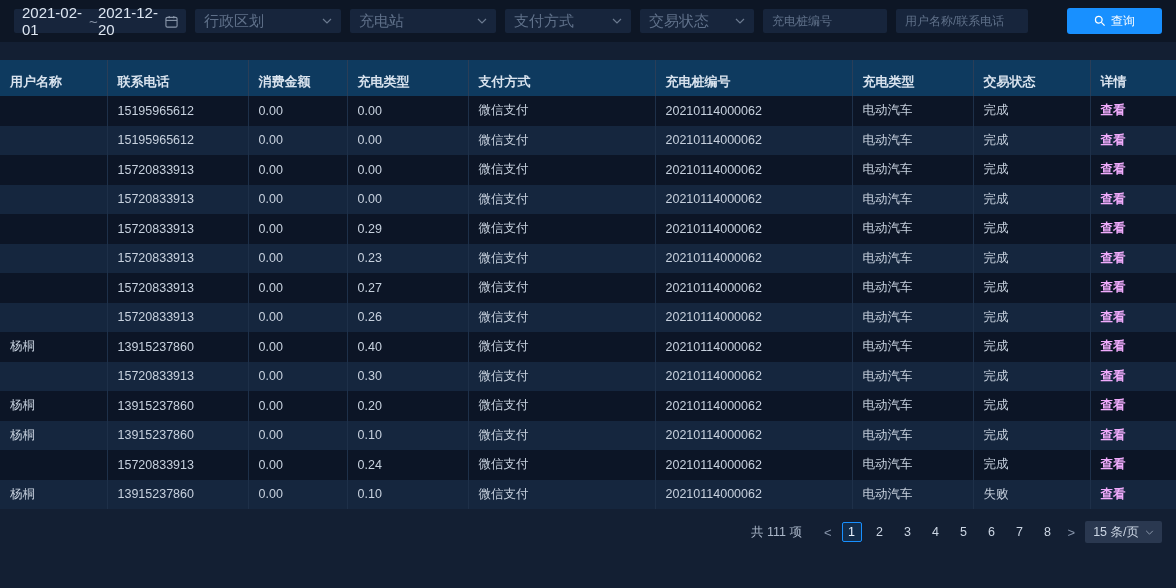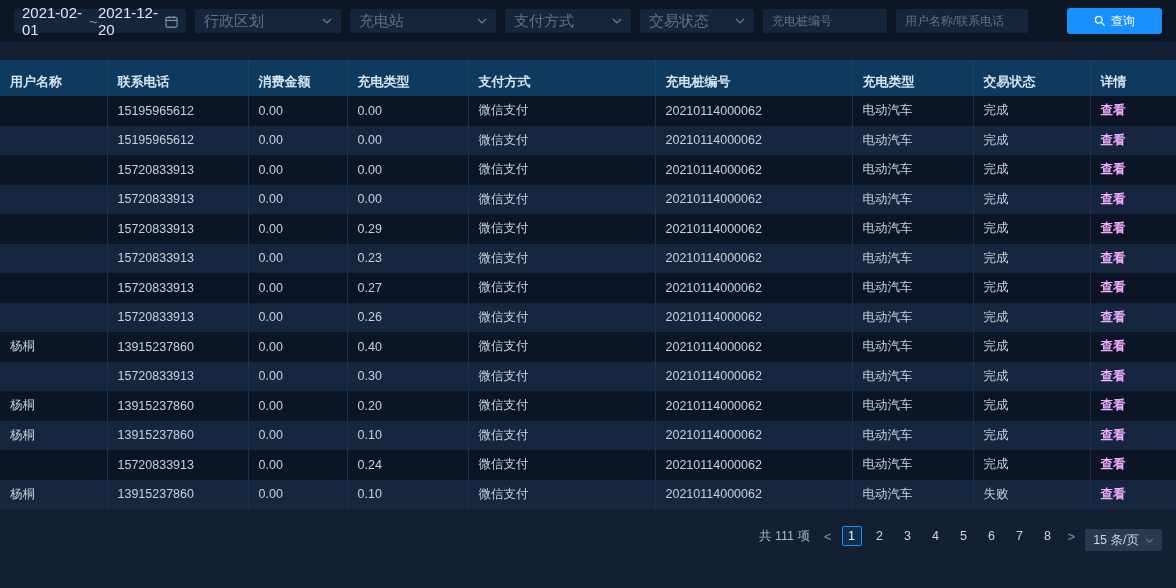--- a/index.html
+++ b/index.html
@@ -56,35 +56,35 @@
   }
   tbody td:last-child { border-right:none; }
   tbody tr:nth-child(odd)  { background:#0c1526; }
   tbody tr:nth-child(even) { background:#15263e; }
   .link { color:#f0abfc; cursor:pointer;font-weight:bold; }
   
   .pagination {
     display:flex; justify-content:flex-end; align-items:center;
     gap:8px; padding:12px 14px 0 0; font-size:12.5px; color:#aab6c8;
   }
-  .total { margin-right:4px; }
+  .total { margin-right:12px; }
   .arrow { color:#8795ab; padding:0 2px; cursor:pointer; font-size:13px; }
   .pages { display:flex; align-items:center; gap:8px; }
   .page {
     box-sizing:border-box; min-width:20px; height:20px; line-height:20px;
     text-align:center; color:#ccd6e4; cursor:pointer; border-radius:2px;
   }
   .page.active {
     border:1px solid #1890ff; line-height:18px;
     color:#eaf3fd; background:rgba(24,144,255,0.12);
   }
   .page-size {
     box-sizing:border-box; height:22px; background:#2a3850; border-radius:2px;
     display:flex; align-items:center; gap:6px; padding:0 8px;
-    color:#ccd6e4; cursor:pointer;margin-top:8px;
+    color:#ccd6e4; cursor:pointer;
   }
 </style>
 </head>
 <body>
 
 <div>
 
   <div class="filter-bar">
 
     <div class="ctrl date-range">

